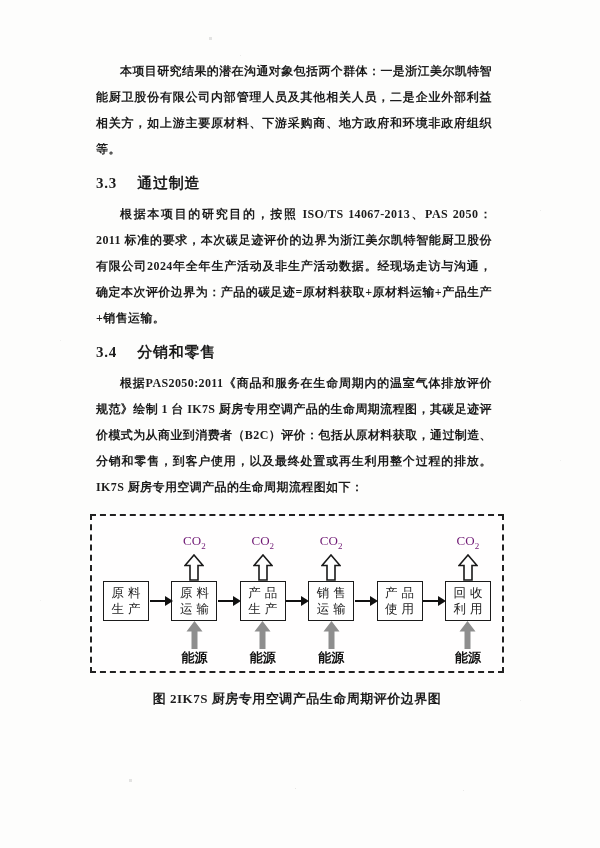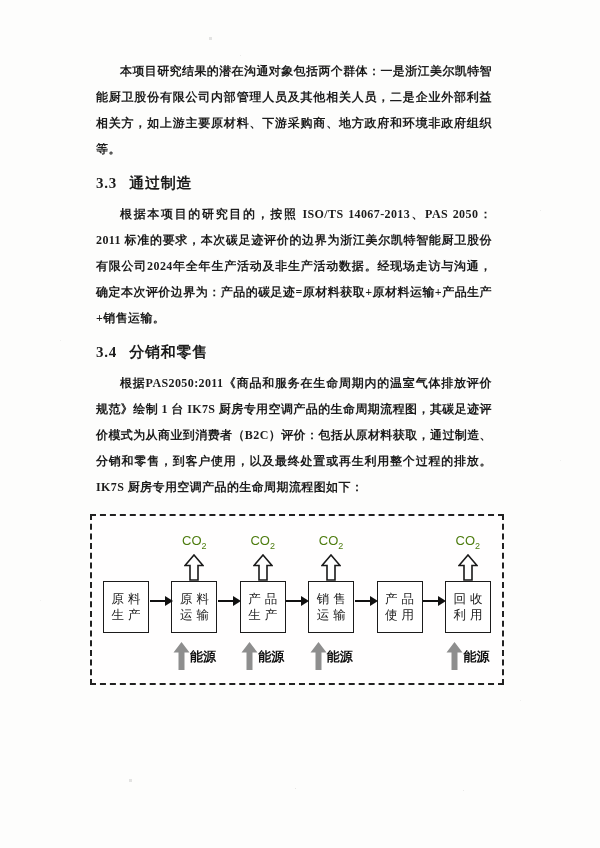--- a/index.html
+++ b/index.html
@@ -36,21 +36,21 @@
     text-indent:2em;
     letter-spacing:0.4px;
     font-weight:bold;
   }
   h3.sec {
     font-size:15px;
     font-weight:bold;
     letter-spacing:0.8px;
     margin:12px 0 8px;
   }
-  h3.sec .num { margin-right:12px; }
+  h3.sec .num { margin-right:20px; }
 
   
   .diagram {
     width:414px;
     margin:14px 0 0 -6px;
     border:2.5px dashed #222;
     background:#fffefe;
     padding:9px 11px 4px;
   }
   .drow {
@@ -58,41 +58,41 @@
     justify-content:space-between;
     align-items:flex-start;
   }
   .col { width:46px; display:flex; flex-direction:column; align-items:center; }
   .topzone {
     height:56px; width:100%;
     display:flex; flex-direction:column;
     justify-content:flex-end; align-items:center;
   }
   .co2lbl {
-    font-family:Liberation Sans, sans-serif;
-    font-size:13px; color:#4d7c0f; line-height:15px;
+    font-family:Liberation Serif, serif;
+    font-size:13px; color:#701a75; line-height:15px;
   }
   .co2lbl sub { font-size:9px; }
   .stagebox {
-    width:46px; height:52px;
+    width:46px; height:40px;
     border:1.5px solid #1b1b1b;
     background:#fff;
     display:flex; flex-direction:column;
     justify-content:center;
     font-size:12.5px;
     line-height:16px;
   }
   .stagebox span {
     display:block; text-align:center;
     letter-spacing:4px; padding-left:4px;
   }
   .botzone {
     height:46px; width:100%;
-    display:flex; flex-direction:row;
-    justify-content:center; align-items:center;
+    display:flex; flex-direction:column;
+    justify-content:flex-start; align-items:center;
   }
   .energylbl {
     font-family:"Liberation Sans", sans-serif;
     font-weight:bold;
     font-size:13px; line-height:15px; color:#111;
     margin-top:1px;
   }
   .connector {
     width:21px; height:2px; background:#111;
     margin-top:75px; position:relative; flex-shrink:0;
@@ -236,14 +236,15 @@
           <svg class="arrow" width="17" height="28" viewBox="0 0 17 28">
             <path d="M8.5 0 L16.5 10.5 H11.5 V28 H5.5 V10.5 H0.5 Z" fill="#8e8e8e"></path>
           </svg>
           <div class="energylbl">能源</div>
         </div>
       </div>
 
     </div>
   </div>
 
+  <div class="caption">图 2IK7S 厨房专用空调产品生命周期评价边界图</div>
 
 </div>
 
 </body></html>

